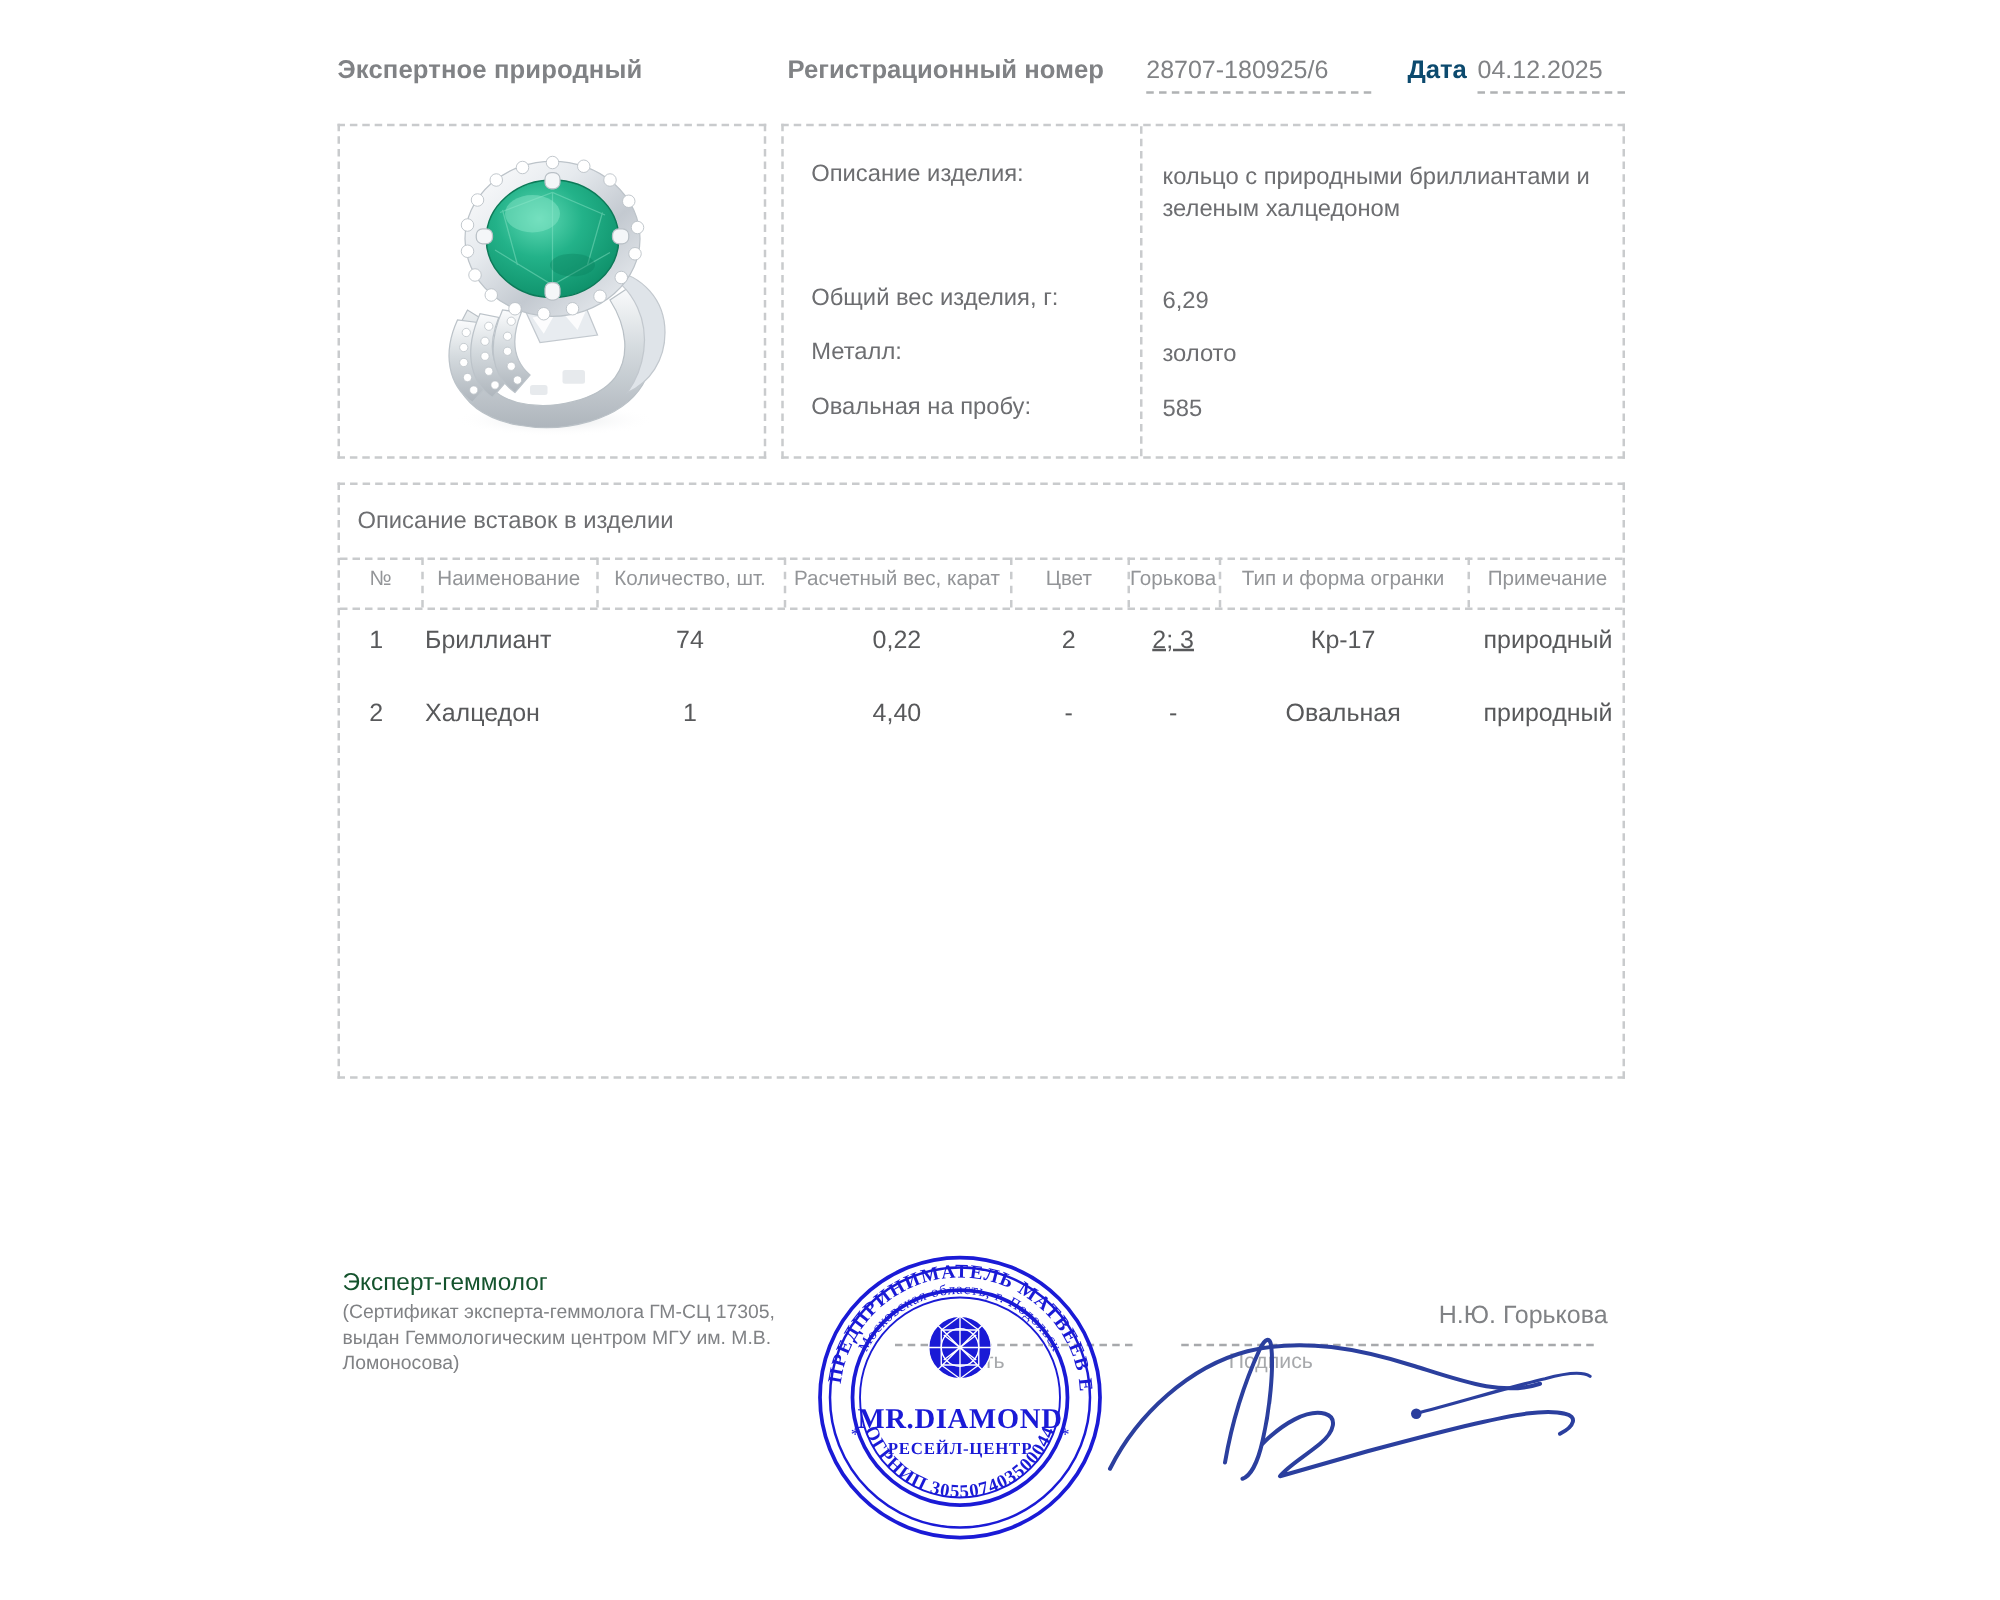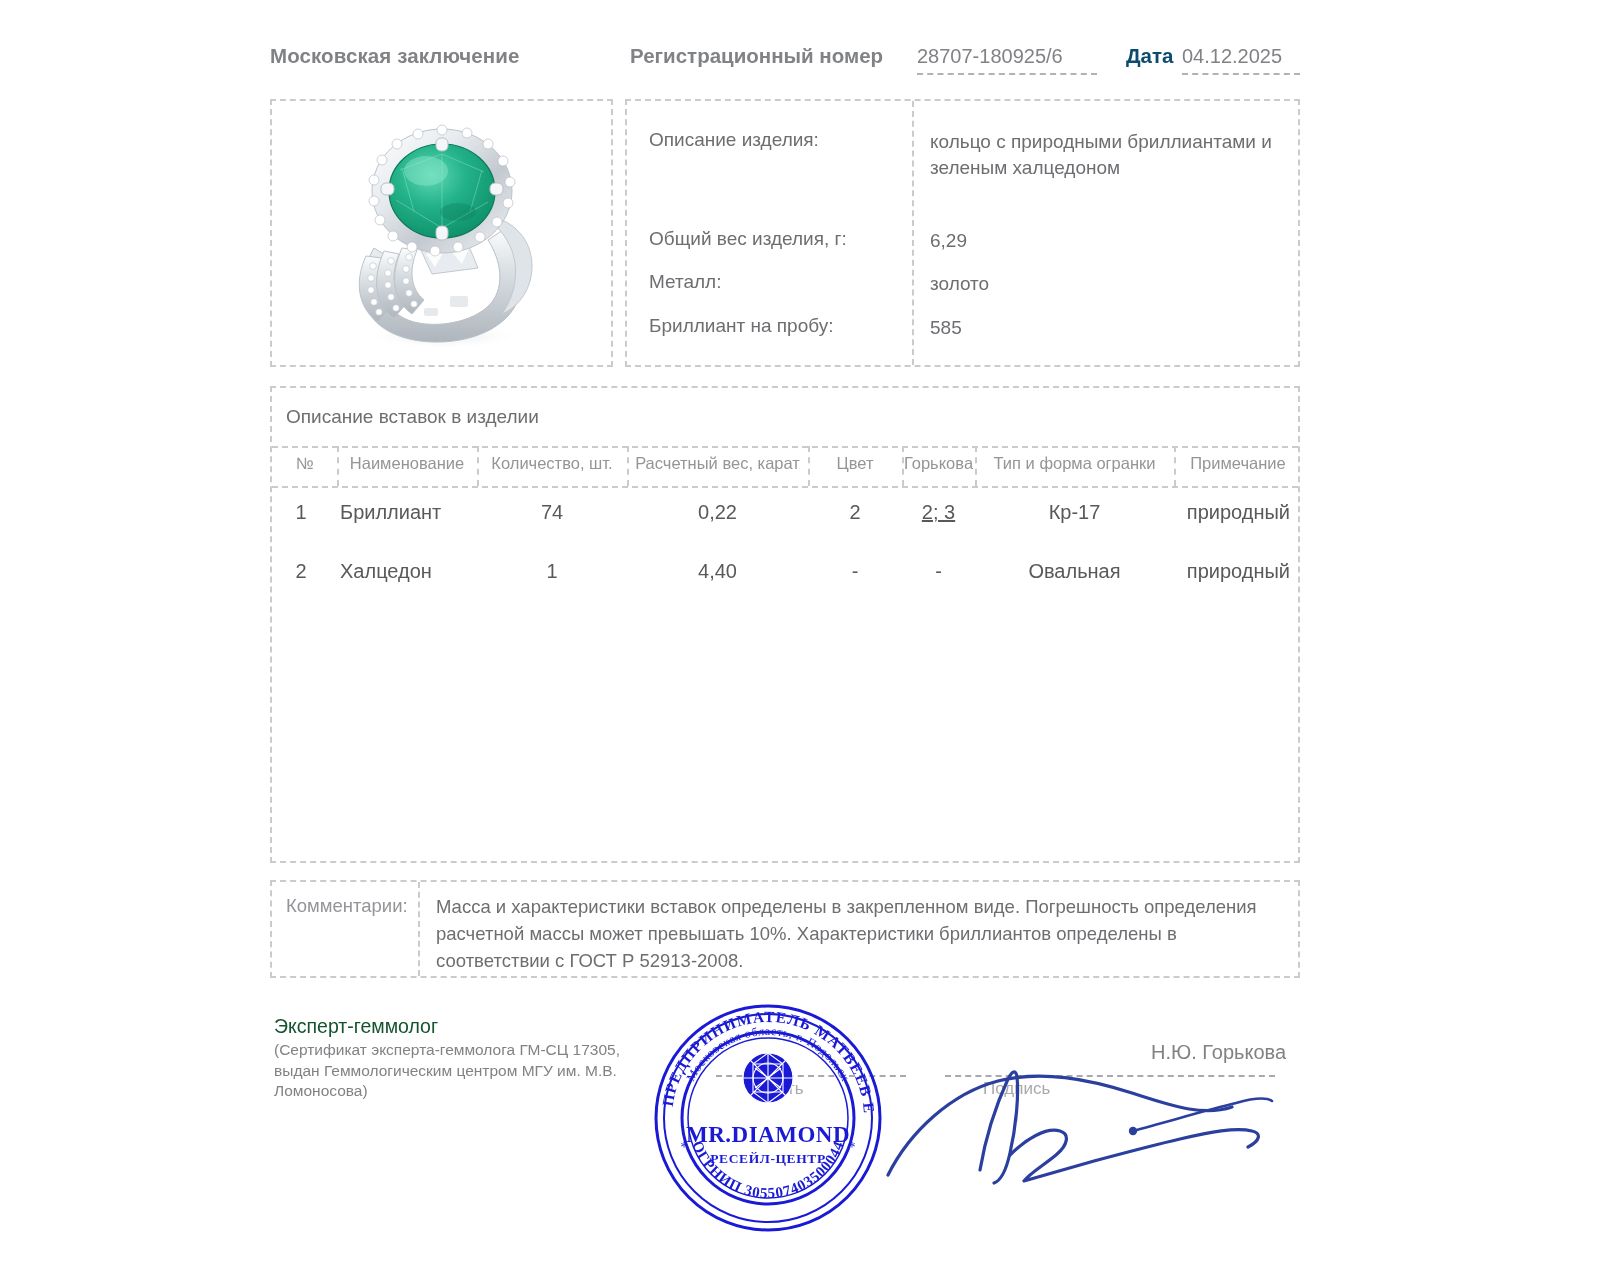--- a/index.html
+++ b/index.html
@@ -293,21 +293,21 @@
     height: 150px;
     pointer-events: none;
   }
 </style>
 </head>
 <body>
 
 <div class="page">
 
   <div class="header">
-    <div class="hdr-title">Московская заключение</div>
+    <div class="hdr-title">Экспертное природный</div>
     <div class="hdr-reg-label">Регистрационный номер</div>
     <div class="hdr-reg-value">28707-180925/6</div>
     <div class="hdr-date-label">Дата</div>
     <div class="hdr-date-value">04.12.2025</div>
   </div>
 
   <div class="photo-box dash">
     <div class="ring-wrap">
       <svg width="300" height="250" viewBox="0 0 300 250">
         <defs>
@@ -431,21 +431,21 @@
       <div class="desc-label">Общий вес изделия, г:</div>
       <div class="desc-value">6,29</div>
     </div>
 
     <div class="desc-row" style="top:170px;">
       <div class="desc-label">Металл:</div>
       <div class="desc-value">золото</div>
     </div>
 
     <div class="desc-row" style="top:214px;">
-      <div class="desc-label">Бриллиант на пробу:</div>
+      <div class="desc-label">Овальная на пробу:</div>
       <div class="desc-value">585</div>
     </div>
   </div>
 
   <div class="table-box dash">
     <div class="table-title">Описание вставок в изделии</div>
 
     <div class="thead-line-top"></div>
     <div class="thead-line-bot"></div>
 
@@ -482,25 +482,20 @@
       <div class="td td-left" style="left:68px; top:172px; width:140px;">Халцедон</div>
       <div class="td td-num" style="left:205px;top:172px; width:150px;">1</div>
       <div class="td td-num" style="left:355px;top:172px; width:181px;">4,40</div>
       <div class="td td-num" style="left:536px;top:172px; width:94px;">-</div>
       <div class="td td-num" style="left:630px;top:172px; width:73px;">-</div>
       <div class="td td-num" style="left:703px;top:172px; width:199px;">Овальная</div>
       <div class="td td-right" style="left:880px;top:172px; width:138px;">природный</div>
     </div>
   </div>
 
-  <div class="comments-box dash">
-    <div class="comments-divider"></div>
-    <div class="comments-label">Комментарии:</div>
-    <div class="comments-text">Масса и характеристики вставок определены в закрепленном виде. Погрешность определения расчетной массы может превышать 10%. Характеристики бриллиантов определены в соответствии с ГОСТ Р 52913-2008.</div>
-  </div>
 
   <div class="expert-title">Эксперт-геммолог</div>
   <div class="expert-sub">(Сертификат эксперта-геммолога ГМ-СЦ 17305, выдан Геммологическим центром МГУ им. М.В. Ломоносова)</div>
 
   <div class="stamp-line"></div>
   <div class="stamp-label">Печать</div>
 
   <div class="sig-line"></div>
   <div class="sig-label">Подпись</div>
   <div class="sig-name">Н.Ю. Горькова</div>

